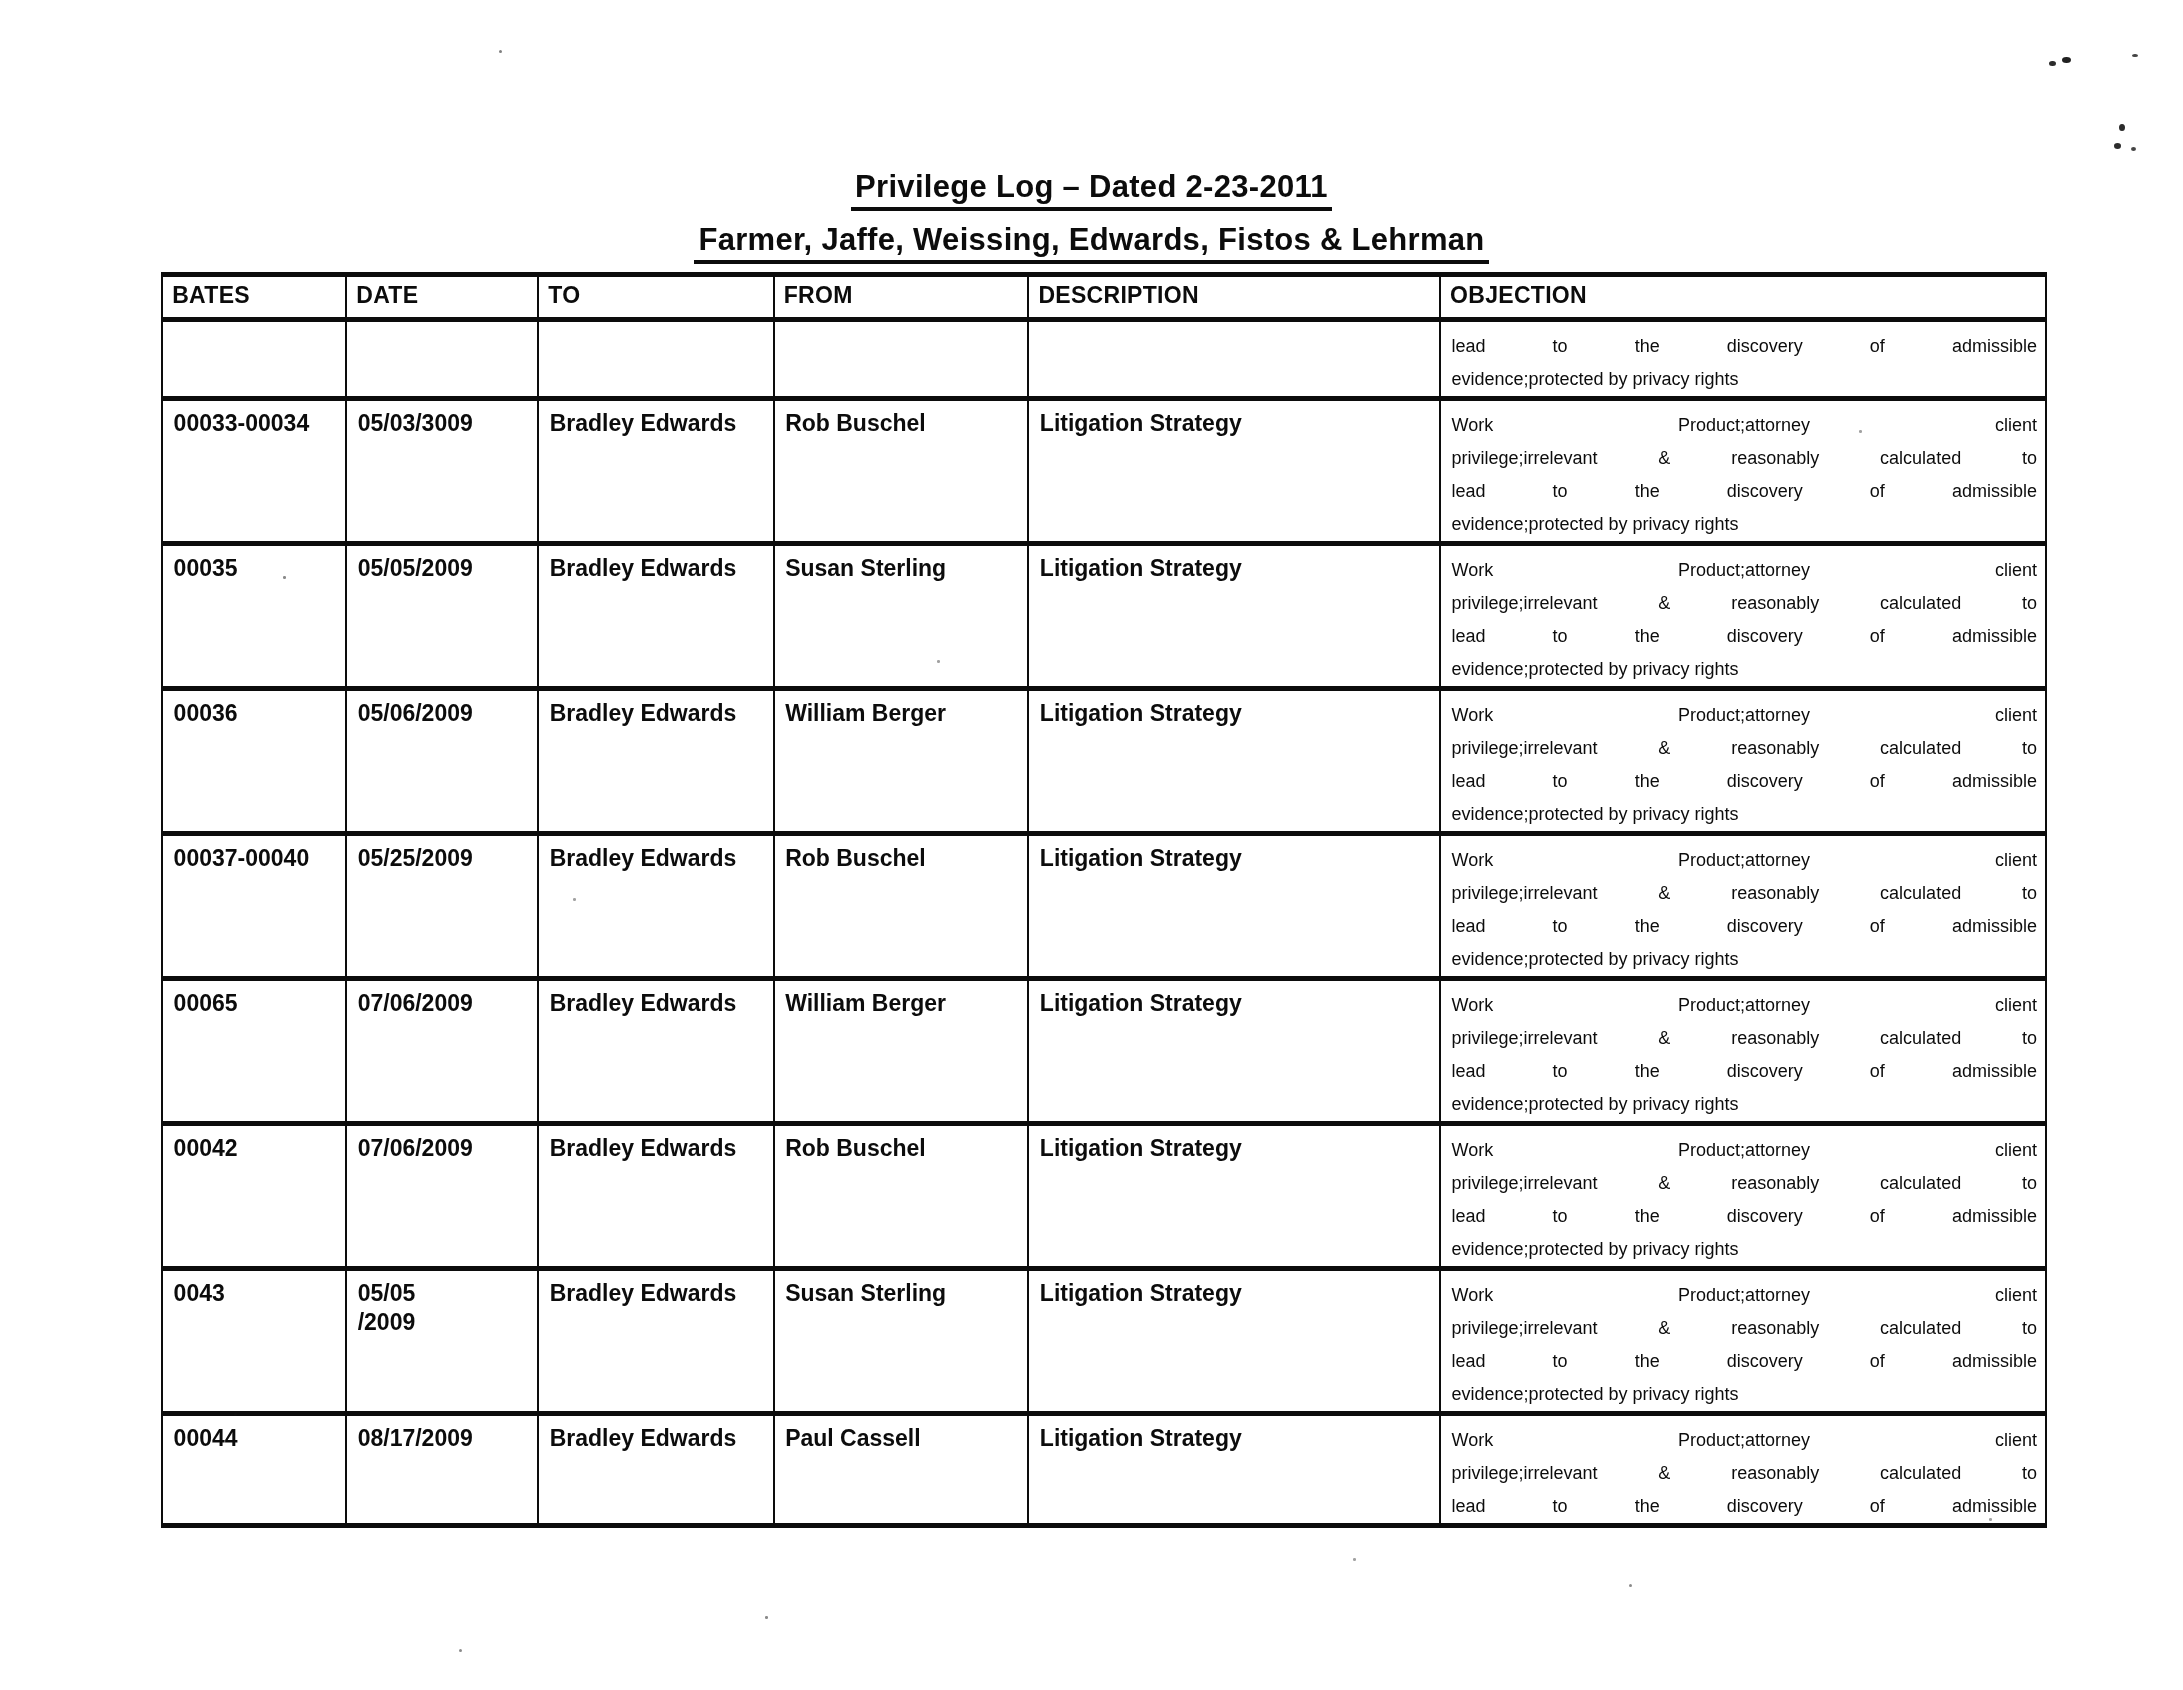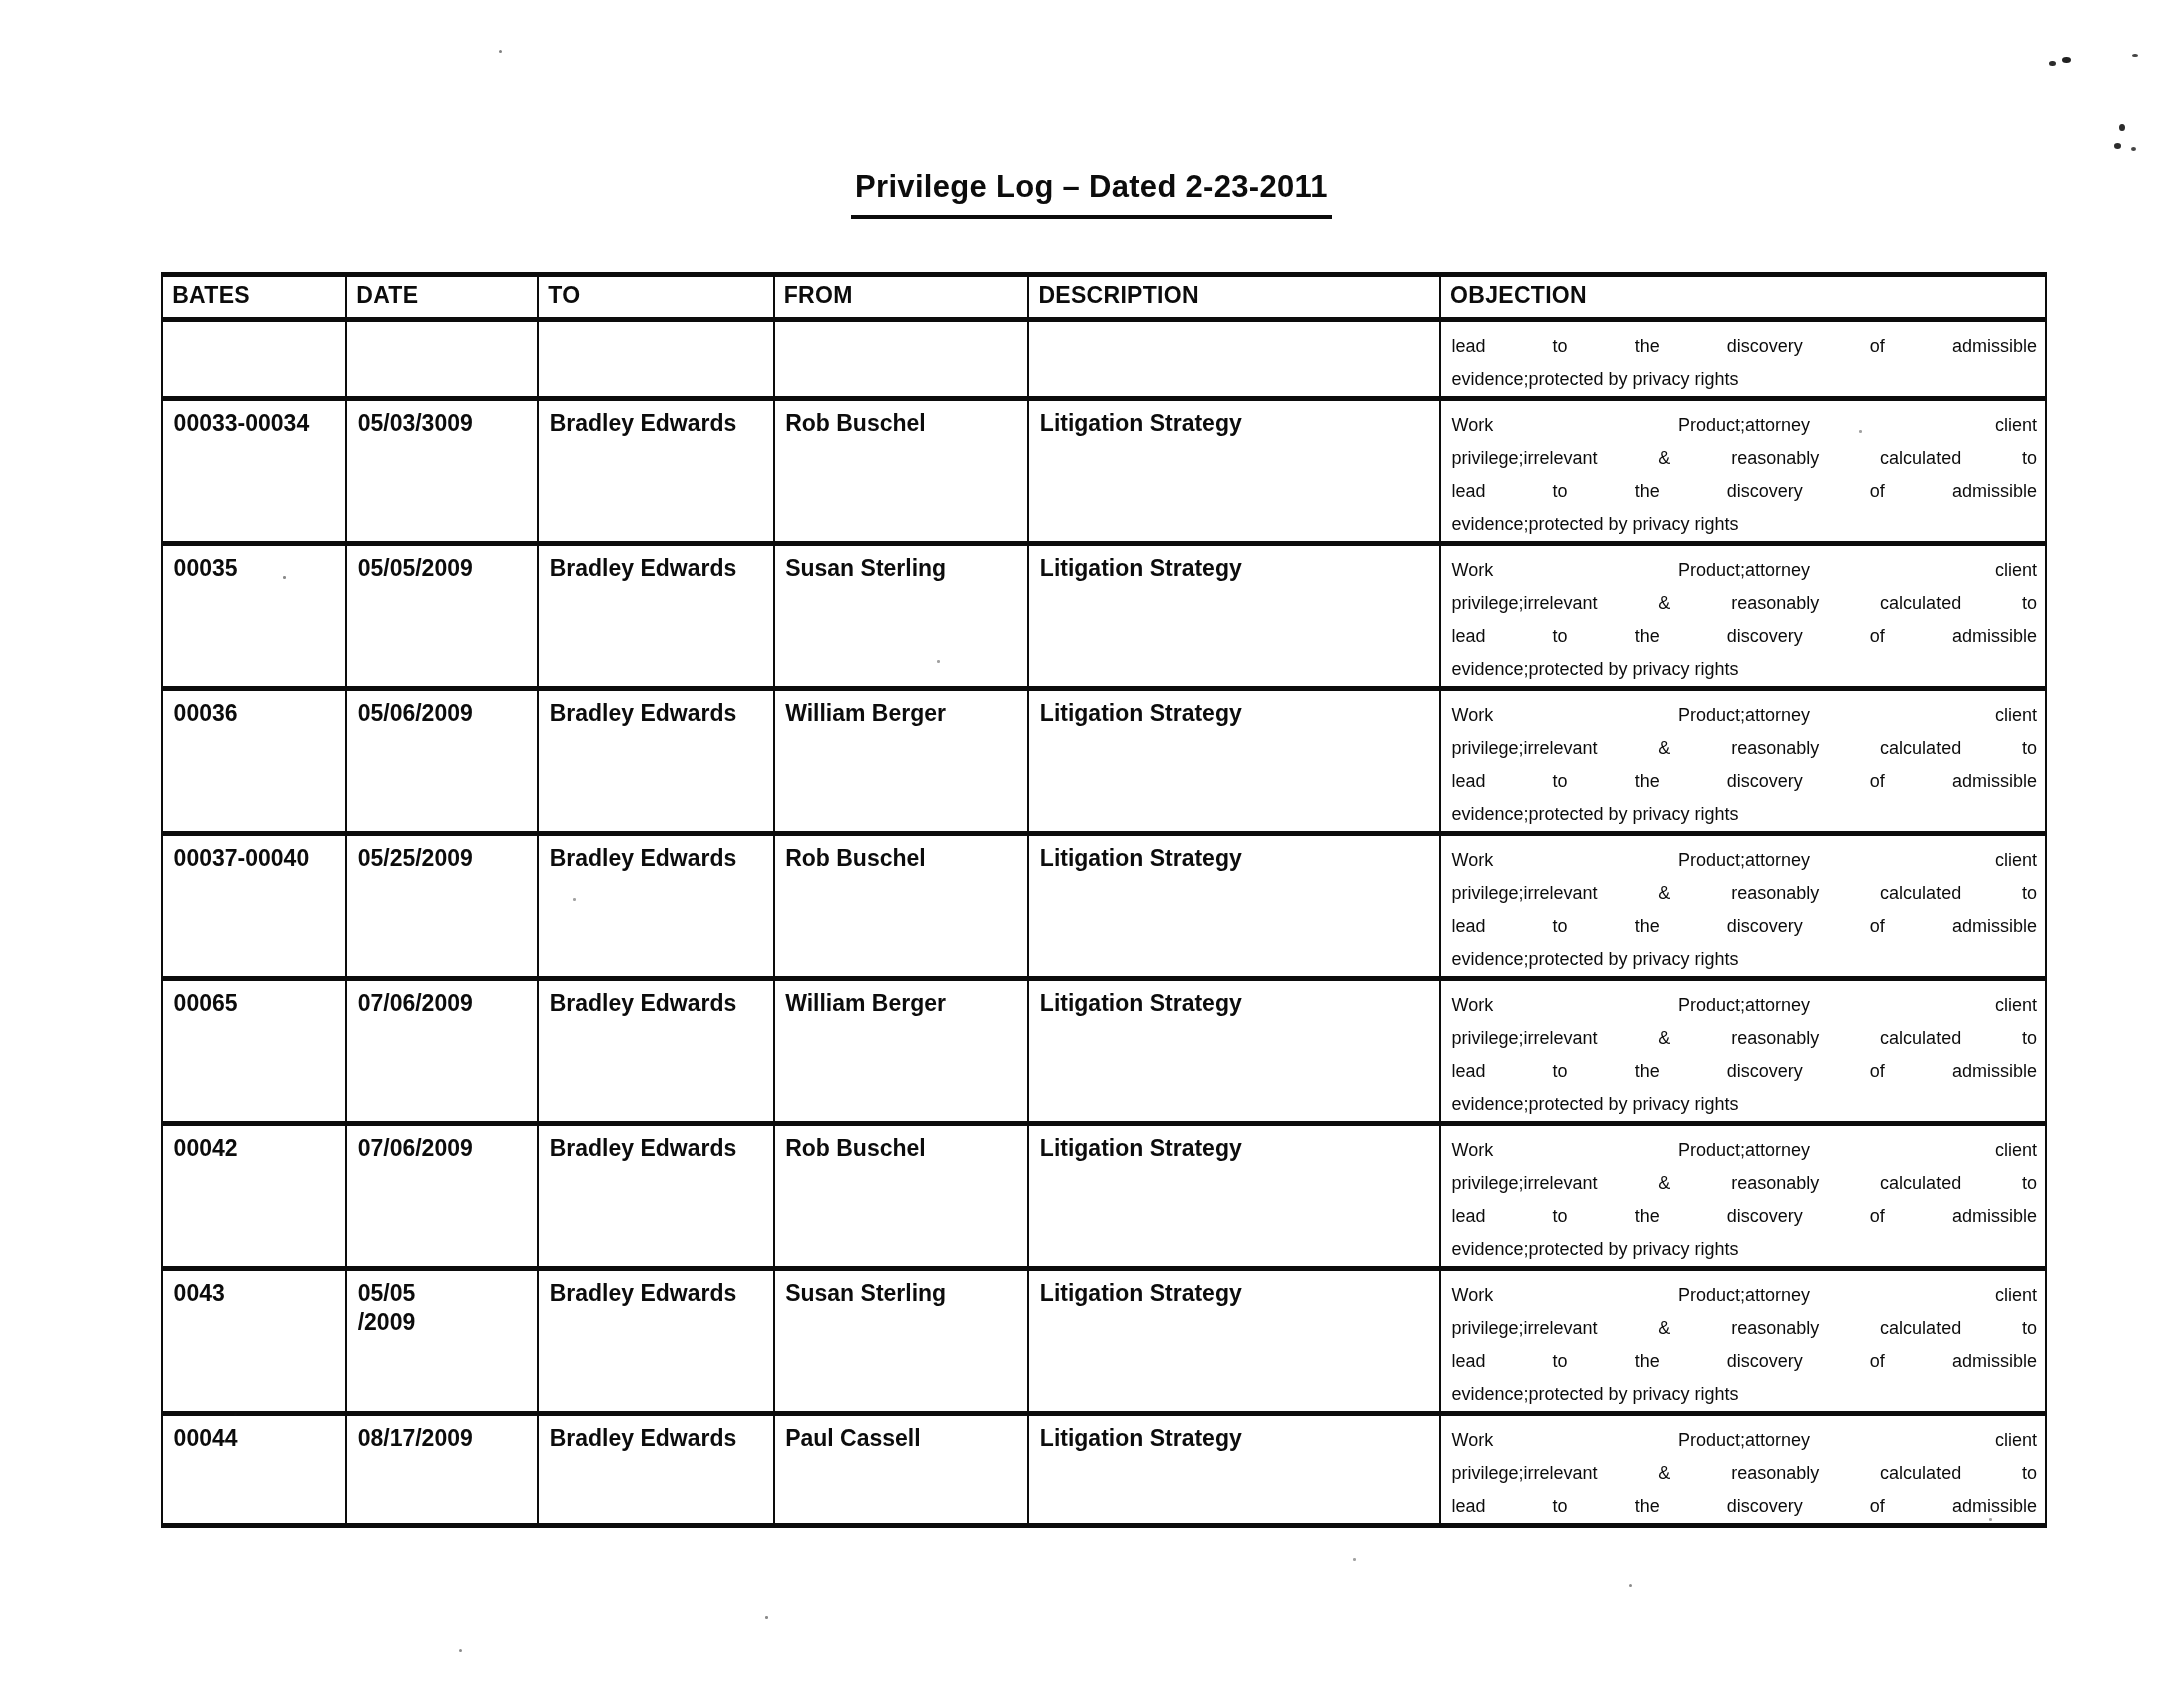--- a/index.html
+++ b/index.html
@@ -6,21 +6,21 @@
   .page{
     position:relative;width:2183px;height:1690px;background:#ffffff;
     font-family:"Liberation Sans",sans-serif;color:#0c0c0c;overflow:hidden;
   }
   
   .title-wrap{position:absolute;left:0;width:100%;text-align:center;}
   #title1{top:169px;}
   #title2{top:222px;}
   .title-text{
     display:inline-block;font-size:31px;font-weight:bold;letter-spacing:0.3px;
-    border-bottom:4px solid #0c0c0c;padding:0 4px 10px 4px;
+    border-bottom:4px solid #0c0c0c;padding:0 4px 2px 4px;
   }
   
   table.plog{
     position:absolute;left:161px;top:272px;width:1886px;
     border-collapse:collapse;table-layout:fixed;background:#ffffff;
   }
   col.w-bates{width:9.77%;} col.w-date{width:10.19%;} col.w-to{width:12.5%;}
   col.w-from{width:13.52%;} col.w-desc{width:21.85%;} col.w-obj{width:32.17%;}
   table.plog th,table.plog td{
     border-left:2.6px solid #0c0c0c;border-right:2.6px solid #0c0c0c;
@@ -53,20 +53,23 @@
   
   .speck{position:absolute;display:block;background:#151515;border-radius:50%;}
 </style>
 </head>
 <body>
 
 <div class="page">
 
   <div class="title-wrap" id="title1">
     <span class="title-text">Privilege Log – Dated 2-23-2011</span>
+  </div>
+  <div class="title-wrap" id="title2">
+    <span class="title-text">Farmer, Jaffe, Weissing, Edwards, Fistos &amp; Lehrman</span>
   </div>
 
   <table class="plog">
     <colgroup>
       <col class="w-bates">
         <col class="w-date">
         <col class="w-to">
       <col class="w-from">
         <col class="w-desc">
         <col class="w-obj">

